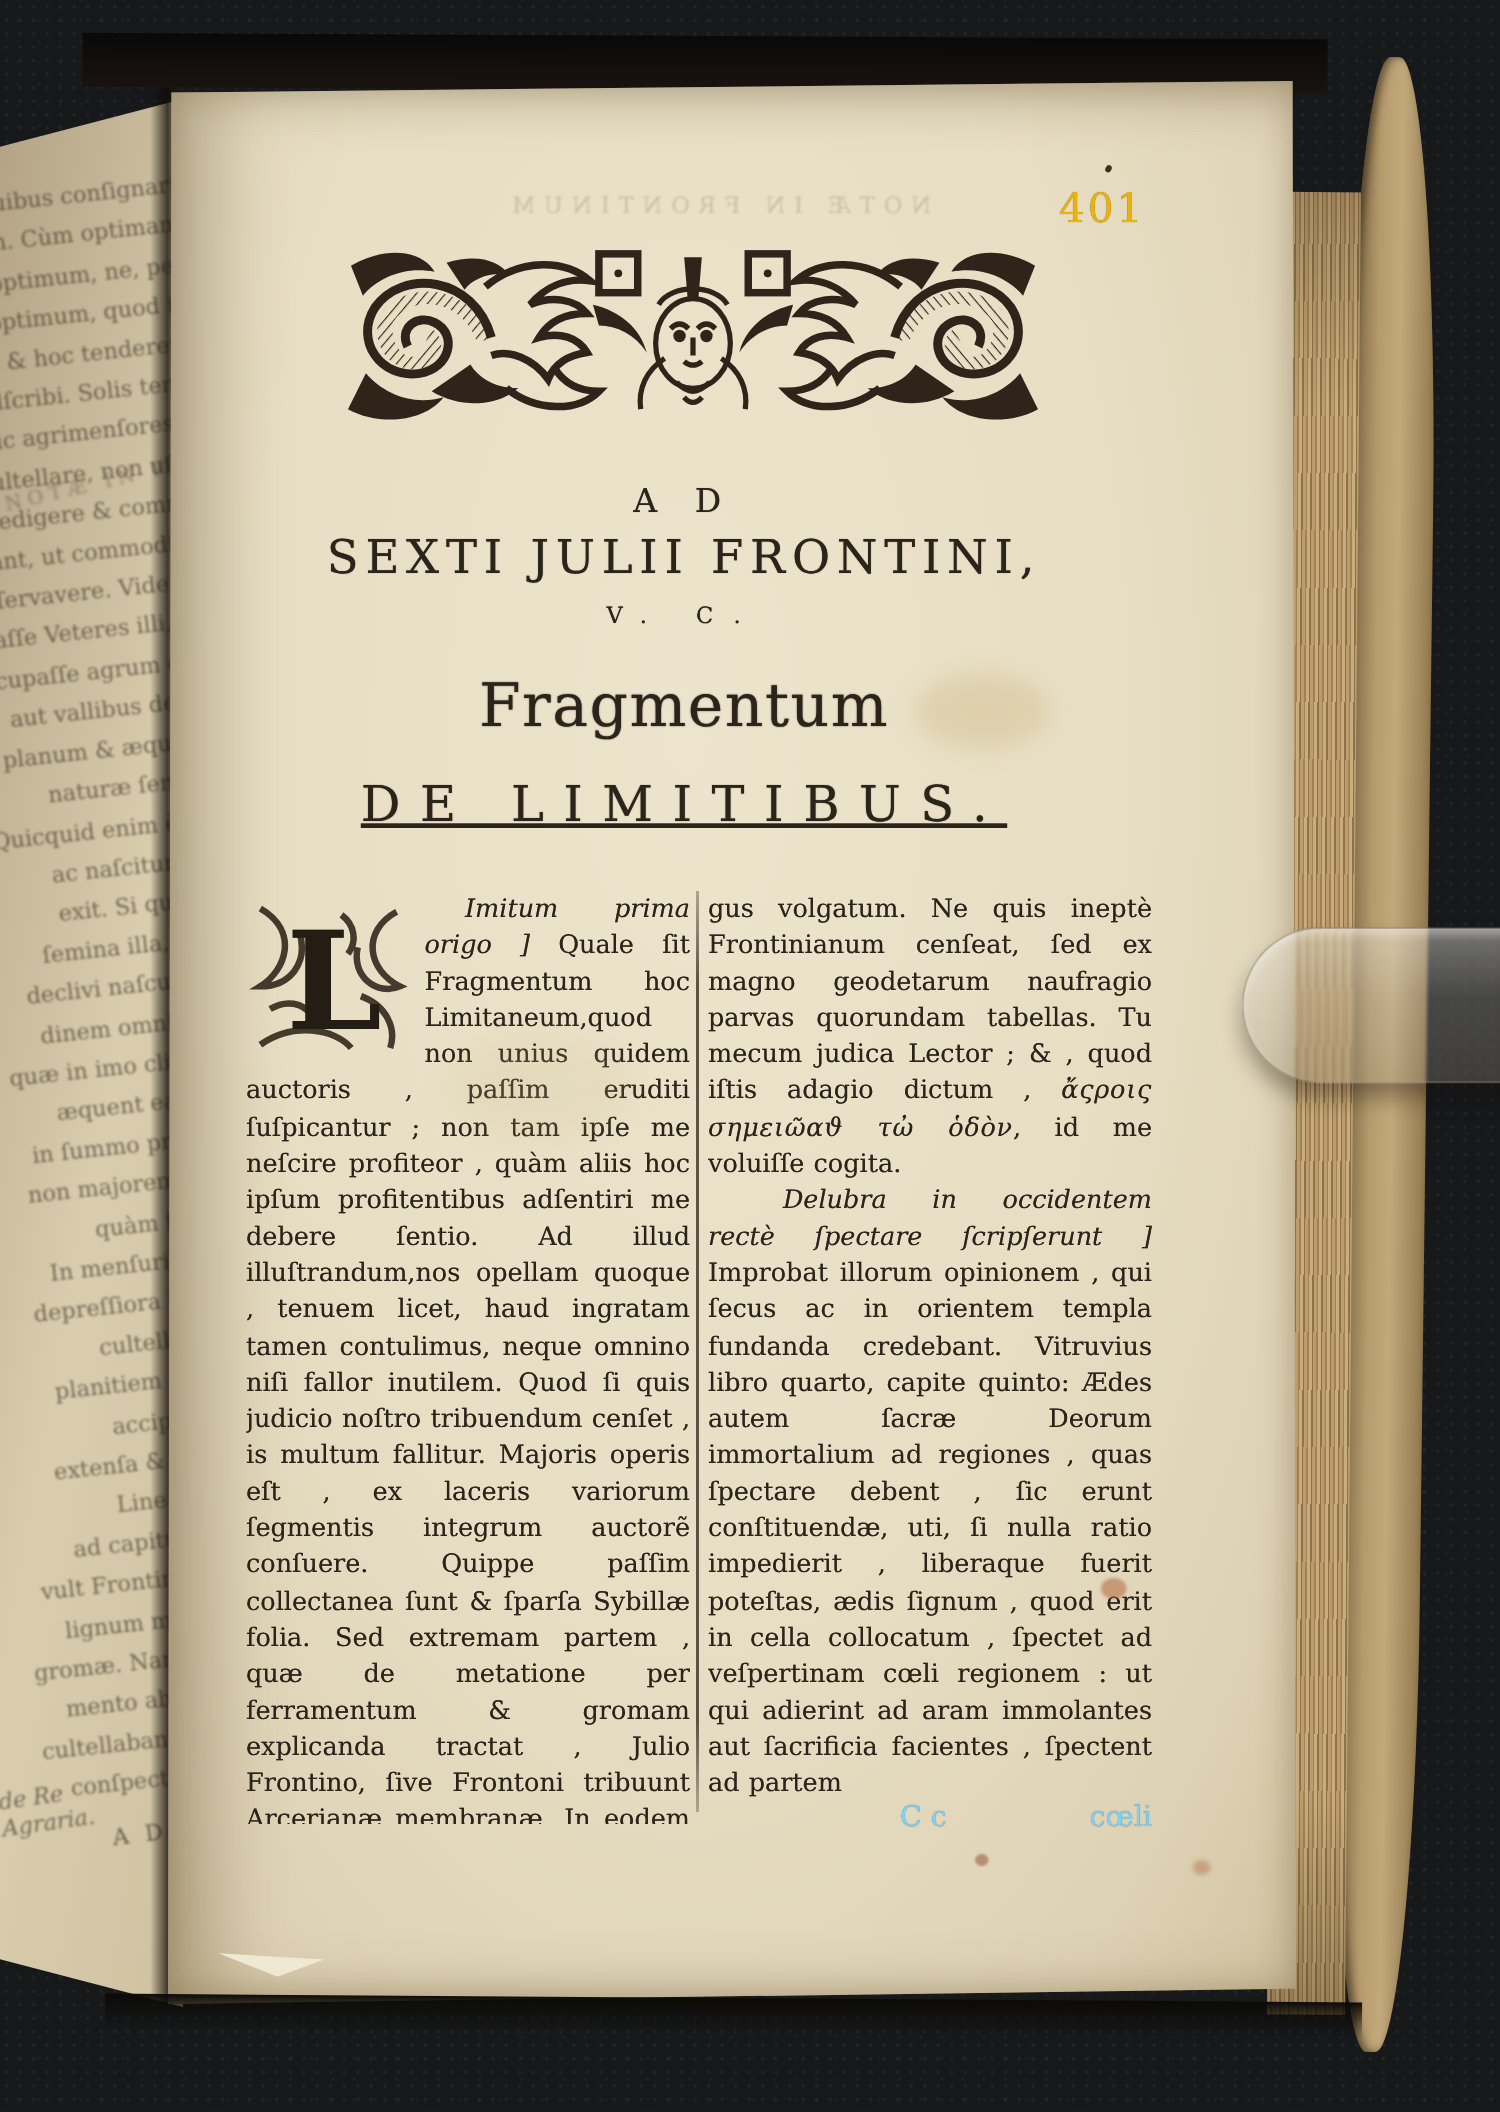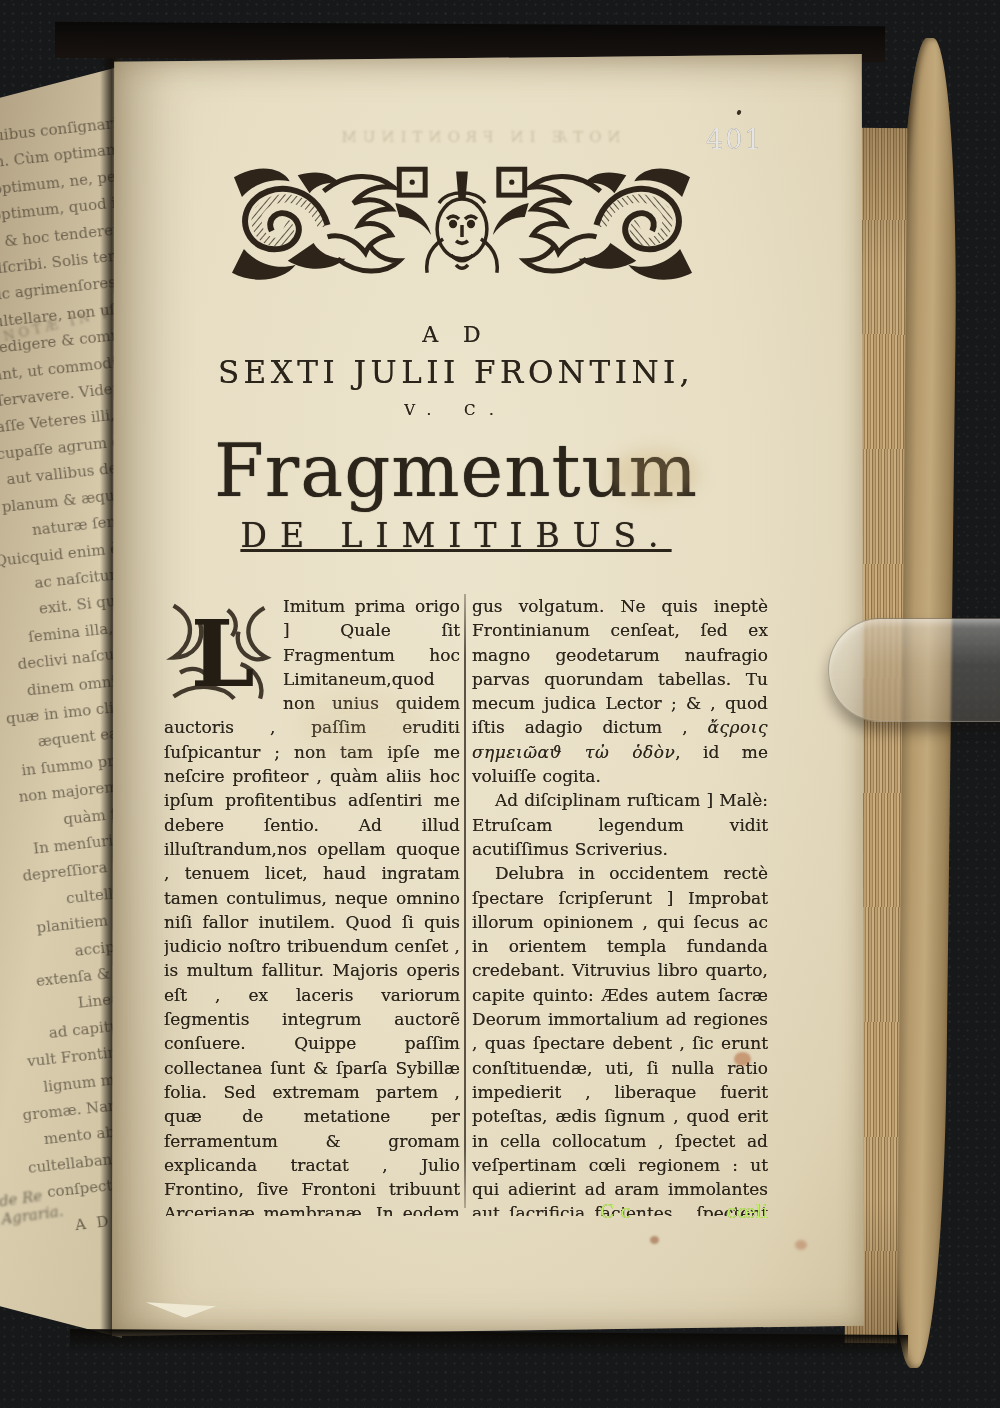--- a/index.html
+++ b/index.html
@@ -49,50 +49,50 @@
     font-size:15px;line-height:26.4px;color:rgba(50,40,28,0.6);
     filter:blur(0.7px);white-space:nowrap;}
   .ghost-line{overflow:visible;}
   .verso-footer{position:absolute;right:58px;top:1122px;font-style:italic;font-size:15px;
     color:rgba(50,40,28,0.6);transform:rotate(-8deg);filter:blur(0.8px);}
   .verso-catchword{position:absolute;right:10px;top:1148px;font-size:15px;letter-spacing:3px;
     color:rgba(50,40,28,0.65);transform:rotate(-7deg);filter:blur(0.6px);}
   
   .ink{color:#2b241b;}
   .page-number{position:absolute;left:706px;top:124px;font-size:27px;letter-spacing:2px;
-    color:#e5e5e5;text-shadow:0 0 0.5px rgba(43,36,27,0.7);}
+    color:#eab308;text-shadow:0 0 0.5px rgba(43,36,27,0.7);}
   .ink-speck{position:absolute;left:737px;top:110px;width:4px;height:5px;background:#3a2f22;
     border-radius:50%;transform:rotate(30deg);}
   .showthrough-head{position:absolute;left:258px;top:128px;width:440px;text-align:center;
     font-size:15px;letter-spacing:6px;color:#7a6a4e;opacity:0.28;
     transform:scaleX(-1);filter:blur(0.8px);white-space:nowrap;}
   .headpiece{position:absolute;left:228px;top:160px;width:468px;height:130px;}
   .title-block{position:absolute;left:150px;top:318px;width:612px;text-align:center;}
   .t-ad{font-size:22px;letter-spacing:9px;line-height:34px;text-shadow:0 0 0.5px rgba(43,36,27,0.7);}
   .t-sexti{font-size:31px;letter-spacing:4.5px;line-height:40px;text-shadow:0 0 0.6px rgba(43,36,27,0.8);}
   .t-vc{font-size:15px;letter-spacing:14px;line-height:36px;text-shadow:0 0 0.5px rgba(43,36,27,0.7);}
-  .t-main{font-size:72px;line-height:74px;letter-spacing:1px;margin-top:6px;
+  .t-main{font-size:40px;line-height:74px;letter-spacing:1px;margin-top:6px;
     text-shadow:0 0 1px rgba(43,36,27,0.85);}
   .t-sub{font-size:33px;letter-spacing:13px;line-height:52px;margin-top:2px;
     text-shadow:0 0 0.7px rgba(43,36,27,0.85);text-decoration:underline;}
   .column{position:absolute;top:594px;width:296px;height:622px;overflow:hidden;
     text-align:justify;font-size:17px;line-height:24.3px;color:#2b241b;
     text-shadow:0 0 0.4px rgba(43,36,27,0.65);word-spacing:0.04em;}
   .col-left{left:164px;}
   .col-right{left:472px;}
   .col-divider{position:absolute;left:464px;top:594px;width:2px;height:614px;
     background:linear-gradient(180deg,rgba(58,48,36,0.35),rgba(58,48,36,0.8) 10%,rgba(58,48,36,0.8) 90%,rgba(58,48,36,0.3));}
   .body-para{margin:0;}
   .body-para.indent{text-indent:1.35em;}
-  .seg-italic{}
+  .seg-italic{font-style:italic;margin-left:27px;}
   .seg-greek{font-style:italic;letter-spacing:0.5px;}
   .dropcap{float:left;width:110px;height:106px;margin:3px 9px 2px 0;}
   .sig-row{position:absolute;left:472px;top:1200px;width:296px;display:flex;
     justify-content:space-between;padding-left:128px;box-sizing:border-box;
-    font-size:19px;color:#bef264;text-shadow:0 0 0.5px rgba(43,36,27,0.7);}
+    font-size:19px;color:#7dd3fc;text-shadow:0 0 0.5px rgba(43,36,27,0.7);}
   
   .stain{position:absolute;border-radius:50%;pointer-events:none;}
   .stain-a{left:734px;top:1052px;width:17px;height:14px;background:#ae5c31;opacity:0.5;filter:blur(1px);}
   .stain-b{left:650px;top:1236px;width:9px;height:8px;background:#8a4a28;opacity:0.5;filter:blur(0.8px);}
   .stain-c{left:610px;top:448px;width:90px;height:52px;background:#c8a96c;opacity:0.28;filter:blur(8px);}
   .stain-d{left:300px;top:690px;width:120px;height:70px;background:#d3bd8d;opacity:0.18;filter:blur(10px);}
   .stain-e{left:795px;top:1240px;width:12px;height:10px;background:#a3542f;opacity:0.35;filter:blur(1.5px);}
   
   .plastic-strip{position:absolute;left:828px;top:618px;width:184px;height:102px;
     border-radius:52px 0 0 52px;
@@ -228,21 +228,20 @@
   <div>
       <p class="body-para"><span class="seg-italic">Imitum prima origo ] </span><span class="seg-roman">Quale ſit Fragmentum hoc Limitaneum,quod non unius quidem auctoris , paſſim eruditi ſuſpicantur ; non tam ipſe me neſcire profiteor , quàm aliis hoc ipſum profitentibus adſentiri me debere ſentio. Ad illud illuſtrandum,nos opellam quoque , tenuem licet, haud ingratam tamen contulimus, neque omnino niſi fallor inutilem. Quod ſi quis judicio noſtro tribuendum cenſet , is multum fallitur. Majoris operis eſt , ex laceris variorum ſegmentis integrum auctorẽ conſuere. Quippe paſſim collectanea ſunt &amp; ſparſa Sybillæ folia. Sed extremam partem , quæ de metatione per ferramentum &amp; gromam explicanda tractat , Julio Frontino, ſive Frontoni tribuunt Arcerianæ membranæ. In eodem fragmento decempedæ fit mentio , quod ex alio adtextum eſt , &amp; pro centone in vul-</span></p>
     </div>
 </div>
 
 <div class="col-divider"></div>
 
 <div class="column col-right">
   <div>
       <p class="body-para"><span class="seg-roman">gus volgatum. Ne quis ineptè Frontinianum cenſeat, ſed ex magno geodetarum naufragio parvas quorundam tabellas. Tu mecum judica Lector ; &amp; , quod iſtis adagio dictum , </span><span class="seg-greek">ἄςροις σημειῶαϑ τὠ ὁδὸν</span><span class="seg-roman">, id me voluiſſe cogita.</span></p>
-      <p class="body-para indent"><span class="seg-italic">Ad diſciplinam ruſticam ] </span><span class="seg-roman">Malè: </span><span class="seg-italic">Etruſcam</span><span class="seg-roman"> legendum vidit acutiſſimus Scriverius.</span></p>
       <p class="body-para indent"><span class="seg-italic">Delubra in occidentem rectè ſpectare ſcripſerunt ] </span><span class="seg-roman">Improbat illorum opinionem , qui ſecus ac in orientem templa fundanda credebant. Vitruvius libro quarto, capite quinto: Ædes autem ſacræ Deorum immortalium ad regiones , quas ſpectare debent , ſic erunt conſtituendæ, uti, ſi nulla ratio impedierit , liberaque fuerit poteſtas, ædis ſignum , quod erit in cella collocatum , ſpectet ad veſpertinam cœli regionem : ut qui adierint ad aram immolantes aut ſacrificia facientes , ſpectent ad partem</span></p>
     </div>
 </div>
 
 <div class="sig-row">
   <span>C c</span>
   <span>cœli</span>
 </div>
 
 <div class="stain stain-a"></div>

